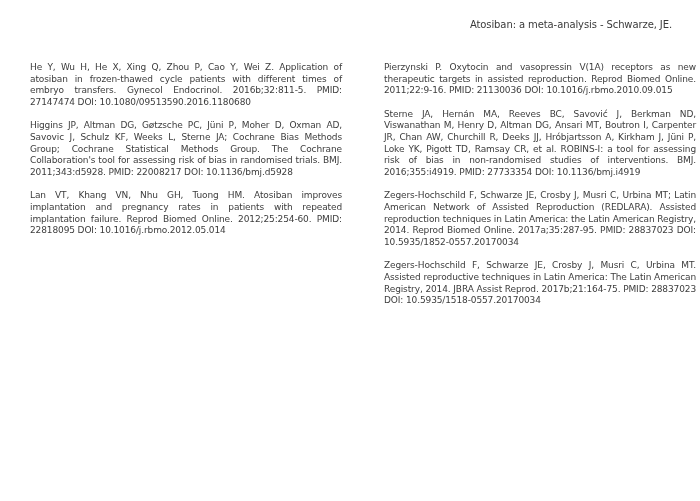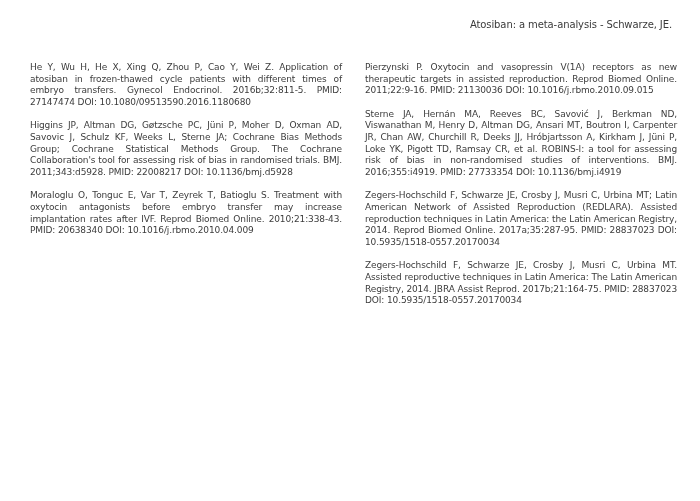--- a/index.html
+++ b/index.html
@@ -23,21 +23,21 @@
     font-size: 10px;
     letter-spacing: -0.1px;
     color: #3a3a3a;
     white-space: nowrap;
   }
   .columns {
     position: absolute;
     top: 62px;
     left: 30px;
     display: flex;
-    gap: 23px;
+    gap: 42px;
   }
   .col {
     width: 312px;
   }
   .ref {
     margin: 0 0 12px 0;
     font-size: 9px;
     line-height: 11.6px;
     letter-spacing: -0.12px;
     text-align: justify;
@@ -47,22 +47,22 @@
 </head>
 <body>
 
 <div class="page">
   <div class="running-head">Atosiban: a meta-analysis - Schwarze, JE.</div>
 
   <div class="columns">
     <div class="col">
         <p class="ref">He Y, Wu H, He X, Xing Q, Zhou P, Cao Y, Wei Z. Application of atosiban in frozen-thawed cycle patients with different times of embryo transfers. Gynecol Endocrinol. 2016b;32:811-5. PMID: 27147474 DOI: 10.1080/09513590.2016.1180680</p>
         <p class="ref">Higgins JP, Altman DG, Gøtzsche PC, Jüni P, Moher D, Oxman AD, Savovic J, Schulz KF, Weeks L, Sterne JA; Cochrane Bias Methods Group; Cochrane Statistical Methods Group. The Cochrane Collaboration's tool for assessing risk of bias in randomised trials. BMJ. 2011;343:d5928. PMID: 22008217 DOI: 10.1136/bmj.d5928</p>
-        <p class="ref">Moraloglu O, Tonguc E, Var T, Zeyrek T, Batioglu S. Treatment with oxytocin antagonists before embryo transfer may increase implantation rates after IVF. Reprod Biomed Online. 2010;21:338-43. PMID: 20638340 DOI: 10.1016/j.rbmo.2010.04.009</p>
+        <p class="ref">Lan VT, Khang VN, Nhu GH, Tuong HM. Atosiban improves implantation and pregnancy rates in patients with repeated implantation failure. Reprod Biomed Online. 2012;25:254-60. PMID: 22818095 DOI: 10.1016/j.rbmo.2012.05.014</p>
       </div>
     <div class="col">
         <p class="ref">Pierzynski P. Oxytocin and vasopressin V(1A) receptors as new therapeutic targets in assisted reproduction. Reprod Biomed Online. 2011;22:9-16. PMID: 21130036 DOI: 10.1016/j.rbmo.2010.09.015</p>
         <p class="ref">Sterne JA, Hernán MA, Reeves BC, Savović J, Berkman ND, Viswanathan M, Henry D, Altman DG, Ansari MT, Boutron I, Carpenter JR, Chan AW, Churchill R, Deeks JJ, Hróbjartsson A, Kirkham J, Jüni P, Loke YK, Pigott TD, Ramsay CR, et al. ROBINS-I: a tool for assessing risk of bias in non-randomised studies of interventions. BMJ. 2016;355:i4919. PMID: 27733354 DOI: 10.1136/bmj.i4919</p>
-        <p class="ref">Zegers-Hochschild F, Schwarze JE, Crosby J, Musri C, Urbina MT; Latin American Network of Assisted Reproduction (REDLARA). Assisted reproduction techniques in Latin America: the Latin American Registry, 2014. Reprod Biomed Online. 2017a;35:287-95. PMID: 28837023 DOI: 10.5935/1518-0557.20170034</p>
+        <p class="ref">Zegers-Hochschild F, Schwarze JE, Crosby J, Musri C, Urbina MT; Latin American Network of Assisted Reproduction (REDLARA). Assisted reproduction techniques in Latin America: the Latin American Registry, 2014. Reprod Biomed Online. 2017a;35:287-95. PMID: 28837023 DOI: 10.5935/1852-0557.20170034</p>
         <p class="ref">Zegers-Hochschild F, Schwarze JE, Crosby J, Musri C, Urbina MT. Assisted reproductive techniques in Latin America: The Latin American Registry, 2014. JBRA Assist Reprod. 2017b;21:164-75. PMID: 28837023 DOI: 10.5935/1518-0557.20170034</p>
       </div>
   </div>
 </div>
 
 </body></html>

